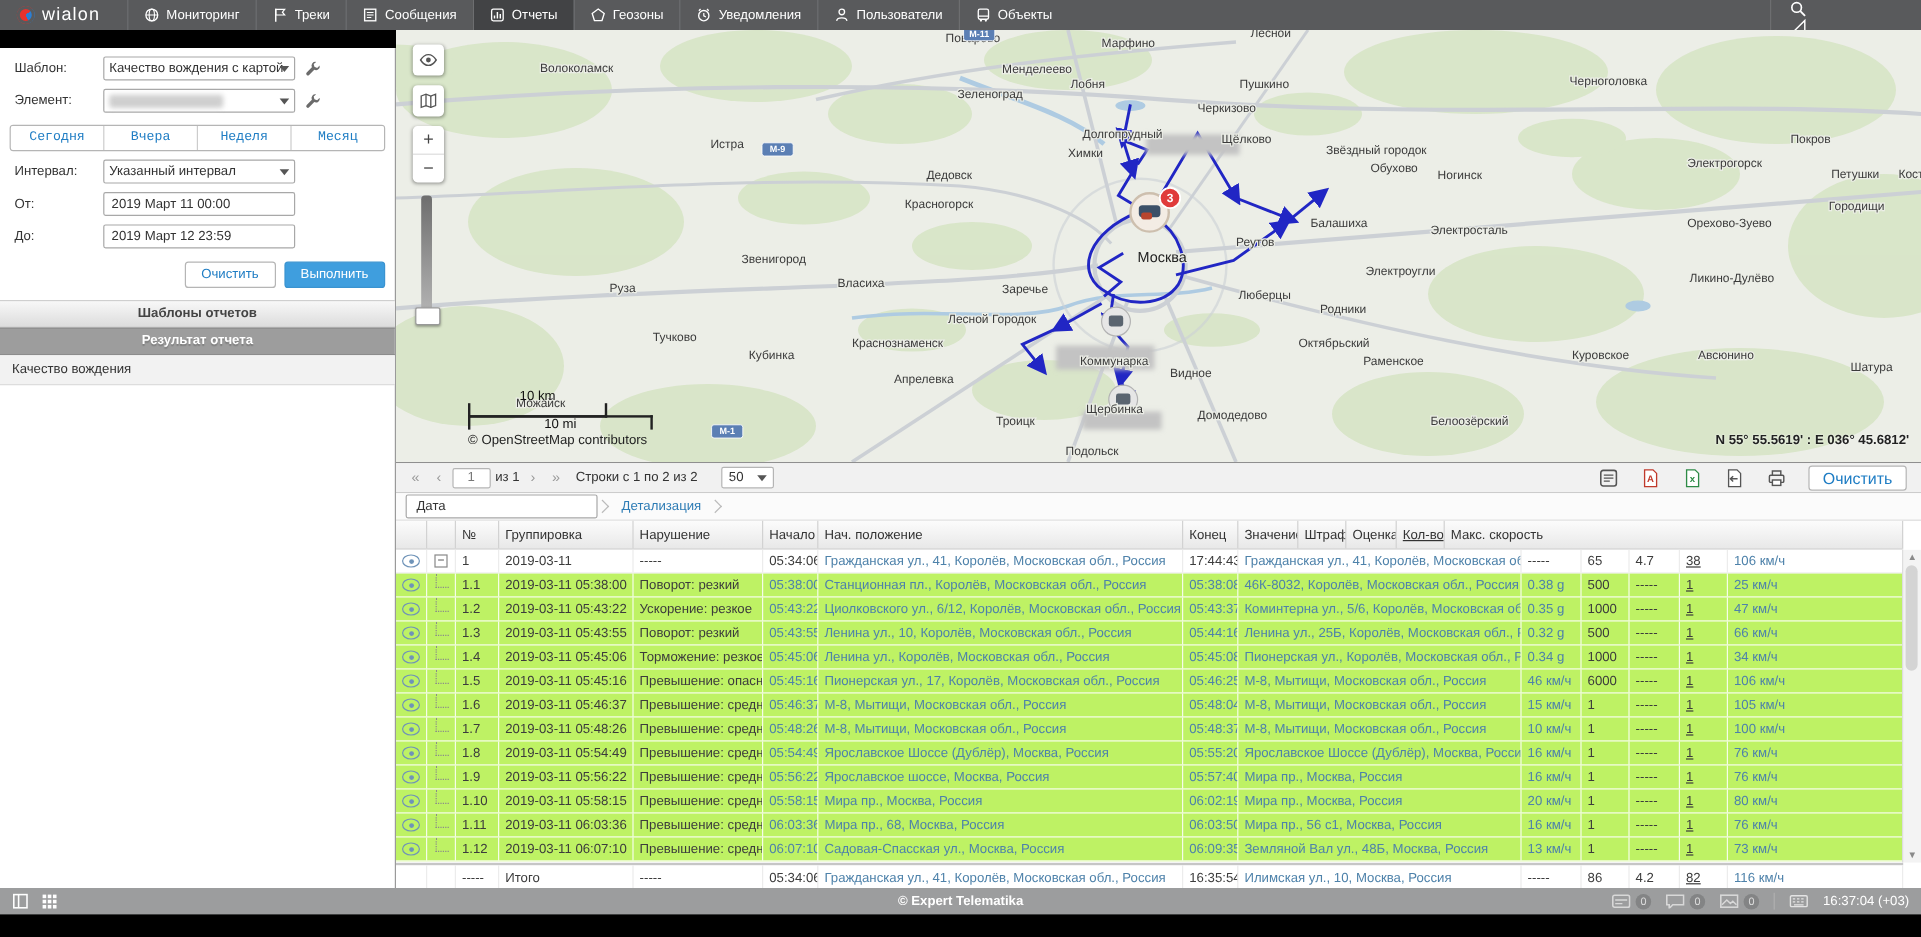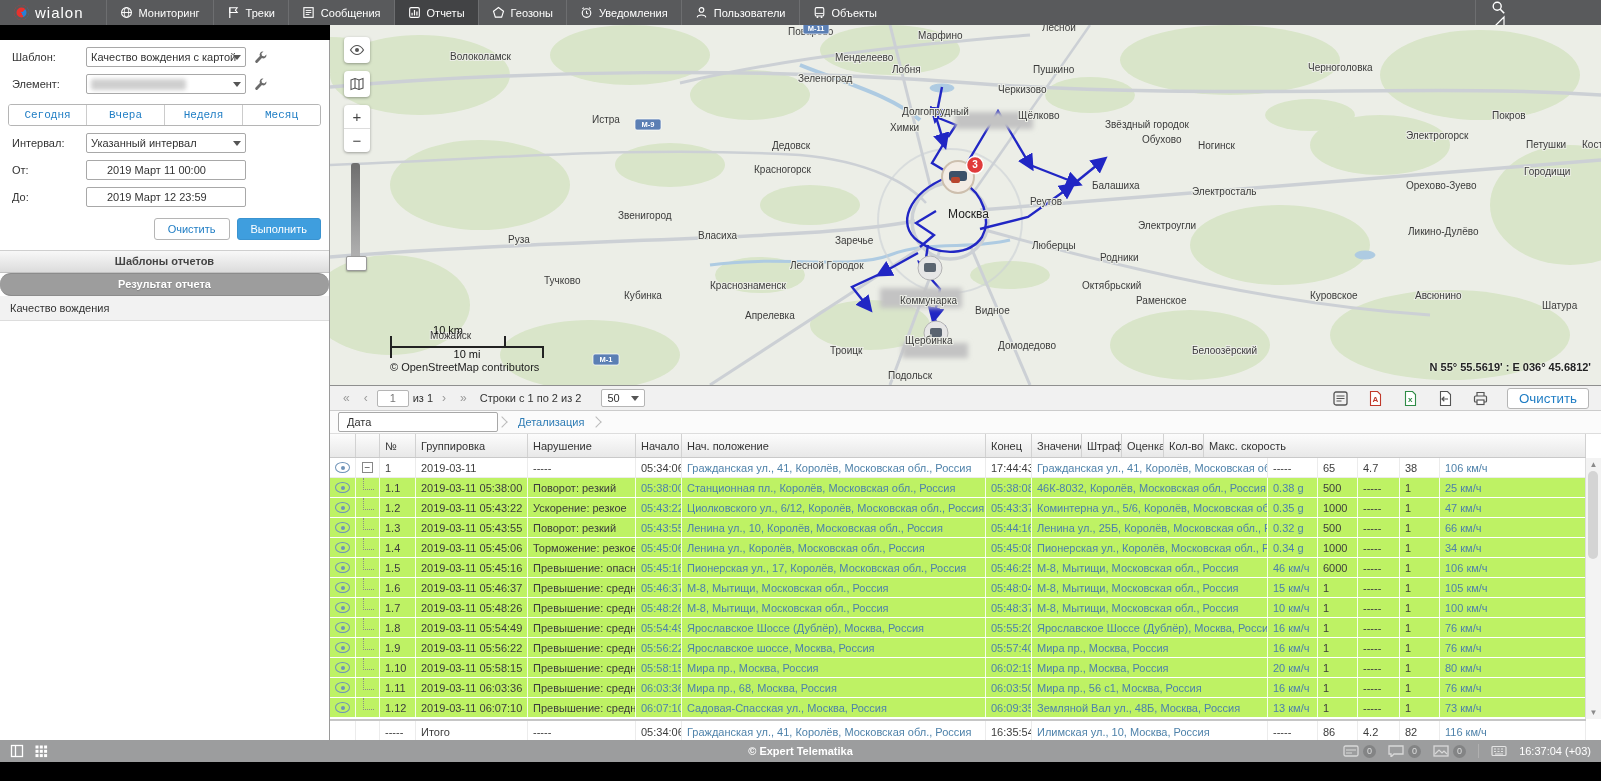--- a/index.html
+++ b/index.html
@@ -20,32 +20,32 @@
   .tb-btn svg{width:15px;height:15px;display:block;}
   .tb-user{display:flex;align-items:center;gap:7px;padding:0 12px;border-left:1px solid #6d6e70;cursor:pointer;}
 
   
   .sidebar{position:absolute;top:40px;left:0;width:330px;height:715px;background:#fff;border-right:1px solid #9a9a9a;box-sizing:border-box;}
   .form-row{display:flex;align-items:center;margin:7px 8px 0 8px;}
   .form-label{width:74px;padding-left:4px;color:#333;}
   .sel,.inp{height:20px;border:1px solid #a8a8a8;border-radius:2px;background:#fff;box-sizing:border-box;font-family:"Liberation Sans",sans-serif;font-size:11px;color:#333;}
   .sel{width:160px;display:flex;align-items:center;padding:0 4px;position:relative;cursor:pointer;}
   .sel .caret{position:absolute;right:4px;top:7px;width:0;height:0;border-left:4px solid transparent;border-right:4px solid transparent;border-top:5px solid #555;}
-  .inp{width:160px;padding:0 20px;display:flex;align-items:center;cursor:text;}
+  .inp{width:160px;padding:0 6px;display:flex;align-items:center;cursor:text;}
   .wrench{margin-left:8px;cursor:pointer;}
   .wrench svg{width:14px;height:14px;display:block;}
   .blurval{width:95px;height:11px;background:#cfcfcf;filter:blur(2px);border-radius:2px;}
   .quick{display:flex;margin:10px 8px 0 8px;border:1px solid #b5b5b5;border-radius:3px;overflow:hidden;background:#fff;}
   .quick-btn{flex:1;text-align:center;padding:4px 0;color:#1f7dc4;cursor:pointer;background:#fff;font-family:Liberation Mono, monospace;}
   .quick-btn + .quick-btn{border-left:1px solid #ccc;}
   .actions{display:flex;justify-content:flex-end;gap:7px;margin:11px 8px 10px 8px;}
   .btn{border:1px solid #b5b5b5;border-radius:3px;padding:4px 13px;background:#fff;color:#1f7dc4;cursor:pointer;font-size:11px;}
   .btn.primary{background:#3f9ede;border-color:#3a93d0;color:#fff;}
   .section-h{height:21px;line-height:21px;text-align:center;font-weight:bold;background:linear-gradient(#f8f8f8,#dcdcdc);border-top:1px solid #cfcfcf;border-bottom:1px solid #c2c2c2;color:#444;cursor:pointer;}
-  .section-h.dark{background:#9d9d9d;color:#fff;border-color:#8c8c8c;text-shadow:0 1px 1px rgba(0,0,0,.2);border-radius:11px;}
+  .section-h.dark{background:#9d9d9d;color:#fff;border-color:#8c8c8c;text-shadow:0 1px 1px rgba(0,0,0,.2);}
   .result-item{padding:6px 10px;background:#f2f2f2;border-bottom:1px solid #ddd;color:#333;cursor:pointer;}
 
   
   .map{position:absolute;left:330px;top:25px;width:1271px;height:360px;background:#eceee7;overflow:hidden;}
   .map svg.base{position:absolute;left:0;top:0;}
   .map-btn{position:absolute;left:14px;width:26px;height:26px;background:#fff;border-radius:4px;box-shadow:0 1px 3px rgba(0,0,0,.35);display:flex;align-items:center;justify-content:center;cursor:pointer;}
   .map-btn svg{width:16px;height:16px;}
   .zoomgrp{position:absolute;left:14px;top:80px;width:26px;background:#fff;border-radius:4px;box-shadow:0 1px 3px rgba(0,0,0,.35);overflow:hidden;}
   .zbtn{height:23px;display:flex;align-items:center;justify-content:center;font-size:15px;color:#444;cursor:pointer;}
   .zbtn + .zbtn{border-top:1px solid #ddd;}
@@ -93,21 +93,21 @@
   .c-num{width:36px;}
   .c-group{width:112px;}
   .c-viol{width:108px;}
   .c-start{width:46px;}
   .c-sloc{width:304px;}
   .c-end{width:46px;}
   .c-eloc{width:236px;}
   .c-val{width:50px;}
   .c-pen{width:40px;}
   .c-rate{width:42px;}
-  .c-cnt{width:40px;}
+  .c-cnt{width:40px;text-decoration:underline;}
   .c-max{flex:1;}
   .eye{position:relative;width:13px;height:9px;border:1px solid #6f93b8;border-radius:50%;}
   .eye::after{content:"";position:absolute;left:50%;top:50%;width:4px;height:4px;margin:-2px 0 0 -2px;border-radius:50%;background:#6f93b8;}
   .tree-line{width:11px;height:11px;border-left:1px dotted #8a8a8a;border-bottom:1px dotted #8a8a8a;margin:-7px 0 0 2px;}
   .expander{width:11px;height:11px;border:1px solid #888;background:#fff;color:#444;font-size:10px;line-height:9px;text-align:center;box-sizing:border-box;cursor:pointer;}
   .scrollbar{position:absolute;right:0;top:0;bottom:0;width:15px;background:#f3f3f3;border-left:1px solid #ddd;color:#8a8a8a;font-size:8px;}
   .sb-arrow{position:absolute;left:0;right:0;text-align:center;cursor:pointer;}
   .sb-thumb{position:absolute;top:13px;left:2px;width:10px;height:88px;background:#d4d4d4;border-radius:5px;cursor:grab;}
   .total-row{display:flex;height:22px;align-items:stretch;background:#fff;border-top:2px solid #c6c6c6;width:1256px;}
   .total-row .td{border-right:1px solid #ececec;}

